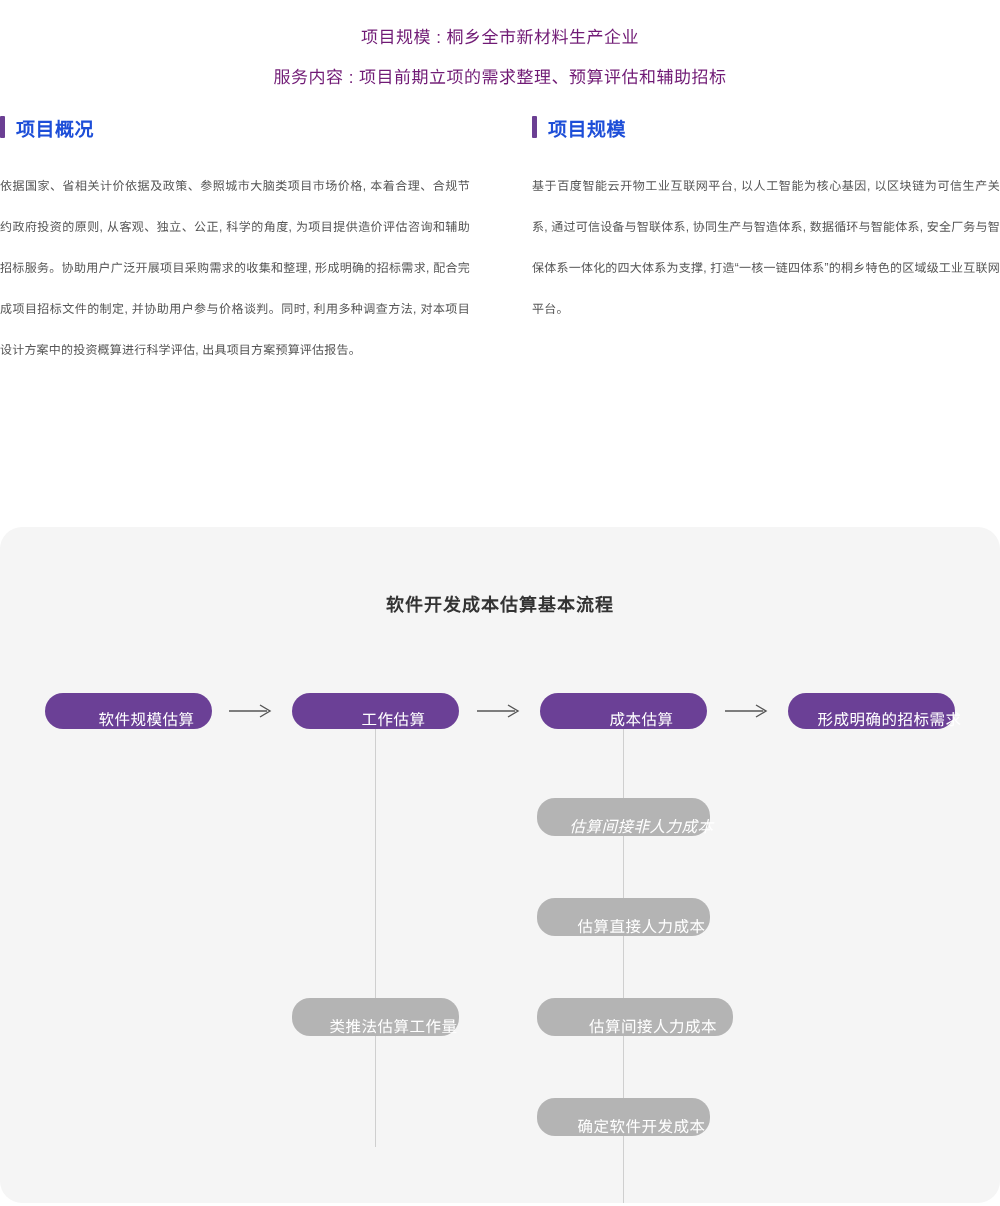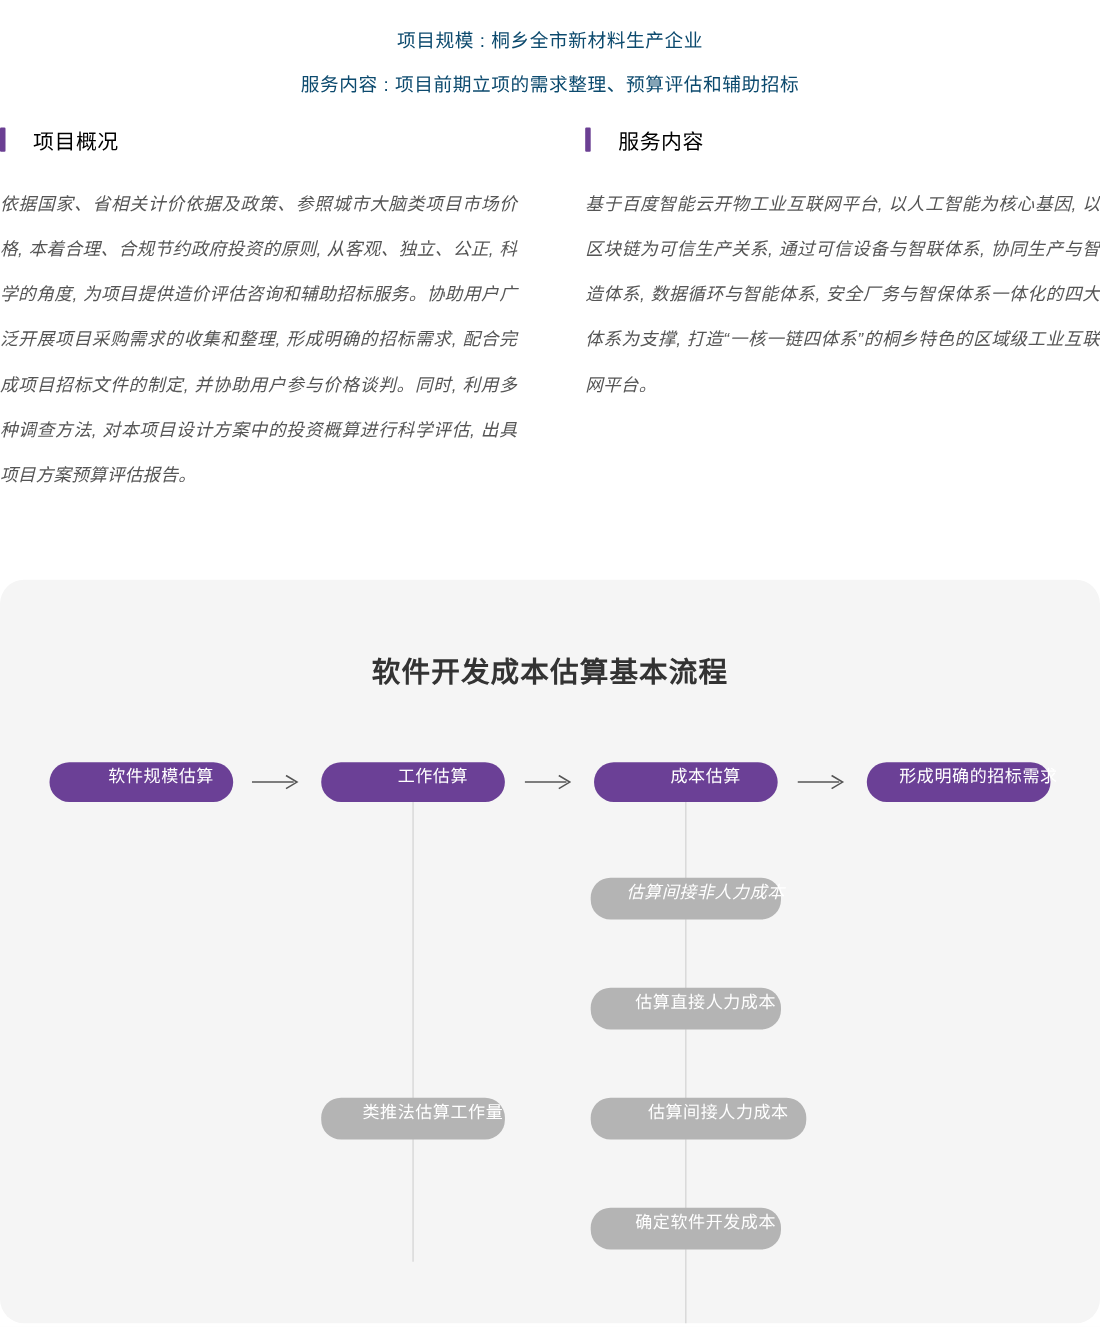--- a/index.html
+++ b/index.html
@@ -21,21 +21,21 @@
   .top-lines {
     position: absolute;
     left: 0;
     top: 18px;
     width: 1000px;
     text-align: center;
   }
   .top-line {
     font-size: 17px;
     line-height: 40px;
-    color: #0c4a6e;
+    color: #701a75;
     letter-spacing: 0.5px;
     white-space: nowrap;
   }
 
   
   .columns {
     position: absolute;
     top: 112px;
     left: 0;
     width: 1000px;
@@ -56,54 +56,53 @@
   }
   .sec-bar {
     width: 5px;
     height: 22px;
     background: #6b3f93;
     border-radius: 1px;
     flex: 0 0 auto;
   }
   .sec-title {
     font-size: 19px;
-    font-weight: normal;
-    color: #000000;
-    margin-left: 25px;
+    font-weight: bold;
+    color: #1d4ed8;
+    margin-left: 11px;
     letter-spacing: 0.5px;
   }
 
   .body-text {
-    font-size: 16px;
+    font-size: 12px;
     line-height: 41px;
     color: #555555;
     text-align: justify;
     text-justify: inter-ideograph;
     letter-spacing: 0.2px;
-    font-style: italic;
   }
 
   
   .flow-card {
     position: absolute;
     left: 0;
     top: 527px;
     width: 1000px;
     height: 676px;
     background: #f5f5f5;
     border-radius: 22px;
     overflow: hidden;
   }
   .flow-title {
     position: absolute;
     left: 0;
     top: 63px;
     width: 1000px;
     text-align: center;
-    font-size: 26px;
+    font-size: 18px;
     font-weight: bold;
     color: #333333;
     letter-spacing: 1px;
   }
 
   .flow-stage {
     position: absolute;
     height: 600px;
     width: 1000px;
     left: 0;
@@ -114,21 +113,21 @@
   .vline {
     position: absolute;
     width: 1px;
     background: #cfcfcf;
   }
 
   .node {
     position: absolute;
     box-sizing: border-box;
     display: flex;
-    align-items: flex-start;
+    align-items: flex-end;
     justify-content: center;
     border-radius: 18px;
     color: #ffffff;
     font-size: 15.5px;
     letter-spacing: 0.5px;
     white-space: nowrap;
     padding-left: 36px;
   }
   .node.primary {
     background: #6b4096;
@@ -164,21 +163,21 @@
     <div class="sec-head">
       <span class="sec-bar"></span>
       <span class="sec-title">项目概况</span>
     </div>
     <div class="body-text">依据国家、省相关计价依据及政策、参照城市大脑类项目市场价格, 本着合理、合规节约政府投资的原则, 从客观、独立、公正, 科学的角度, 为项目提供造价评估咨询和辅助招标服务。协助用户广泛开展项目采购需求的收集和整理, 形成明确的招标需求, 配合完成项目招标文件的制定, 并协助用户参与价格谈判。同时, 利用多种调查方法, 对本项目设计方案中的投资概算进行科学评估, 出具项目方案预算评估报告。</div>
   </div>
 
   <div class="col col-right">
     <div class="sec-head">
       <span class="sec-bar"></span>
-      <span class="sec-title">服务内容</span>
+      <span class="sec-title">项目规模</span>
     </div>
     <div class="body-text">基于百度智能云开物工业互联网平台, 以人工智能为核心基因, 以区块链为可信生产关系, 通过可信设备与智联体系, 协同生产与智造体系, 数据循环与智能体系, 安全厂务与智保体系一体化的四大体系为支撑, 打造“一核一链四体系”的桐乡特色的区域级工业互联网平台。</div>
   </div>
 
 </div>
 
 <div class="flow-card">
 
   <div class="flow-title">软件开发成本估算基本流程</div>
 

